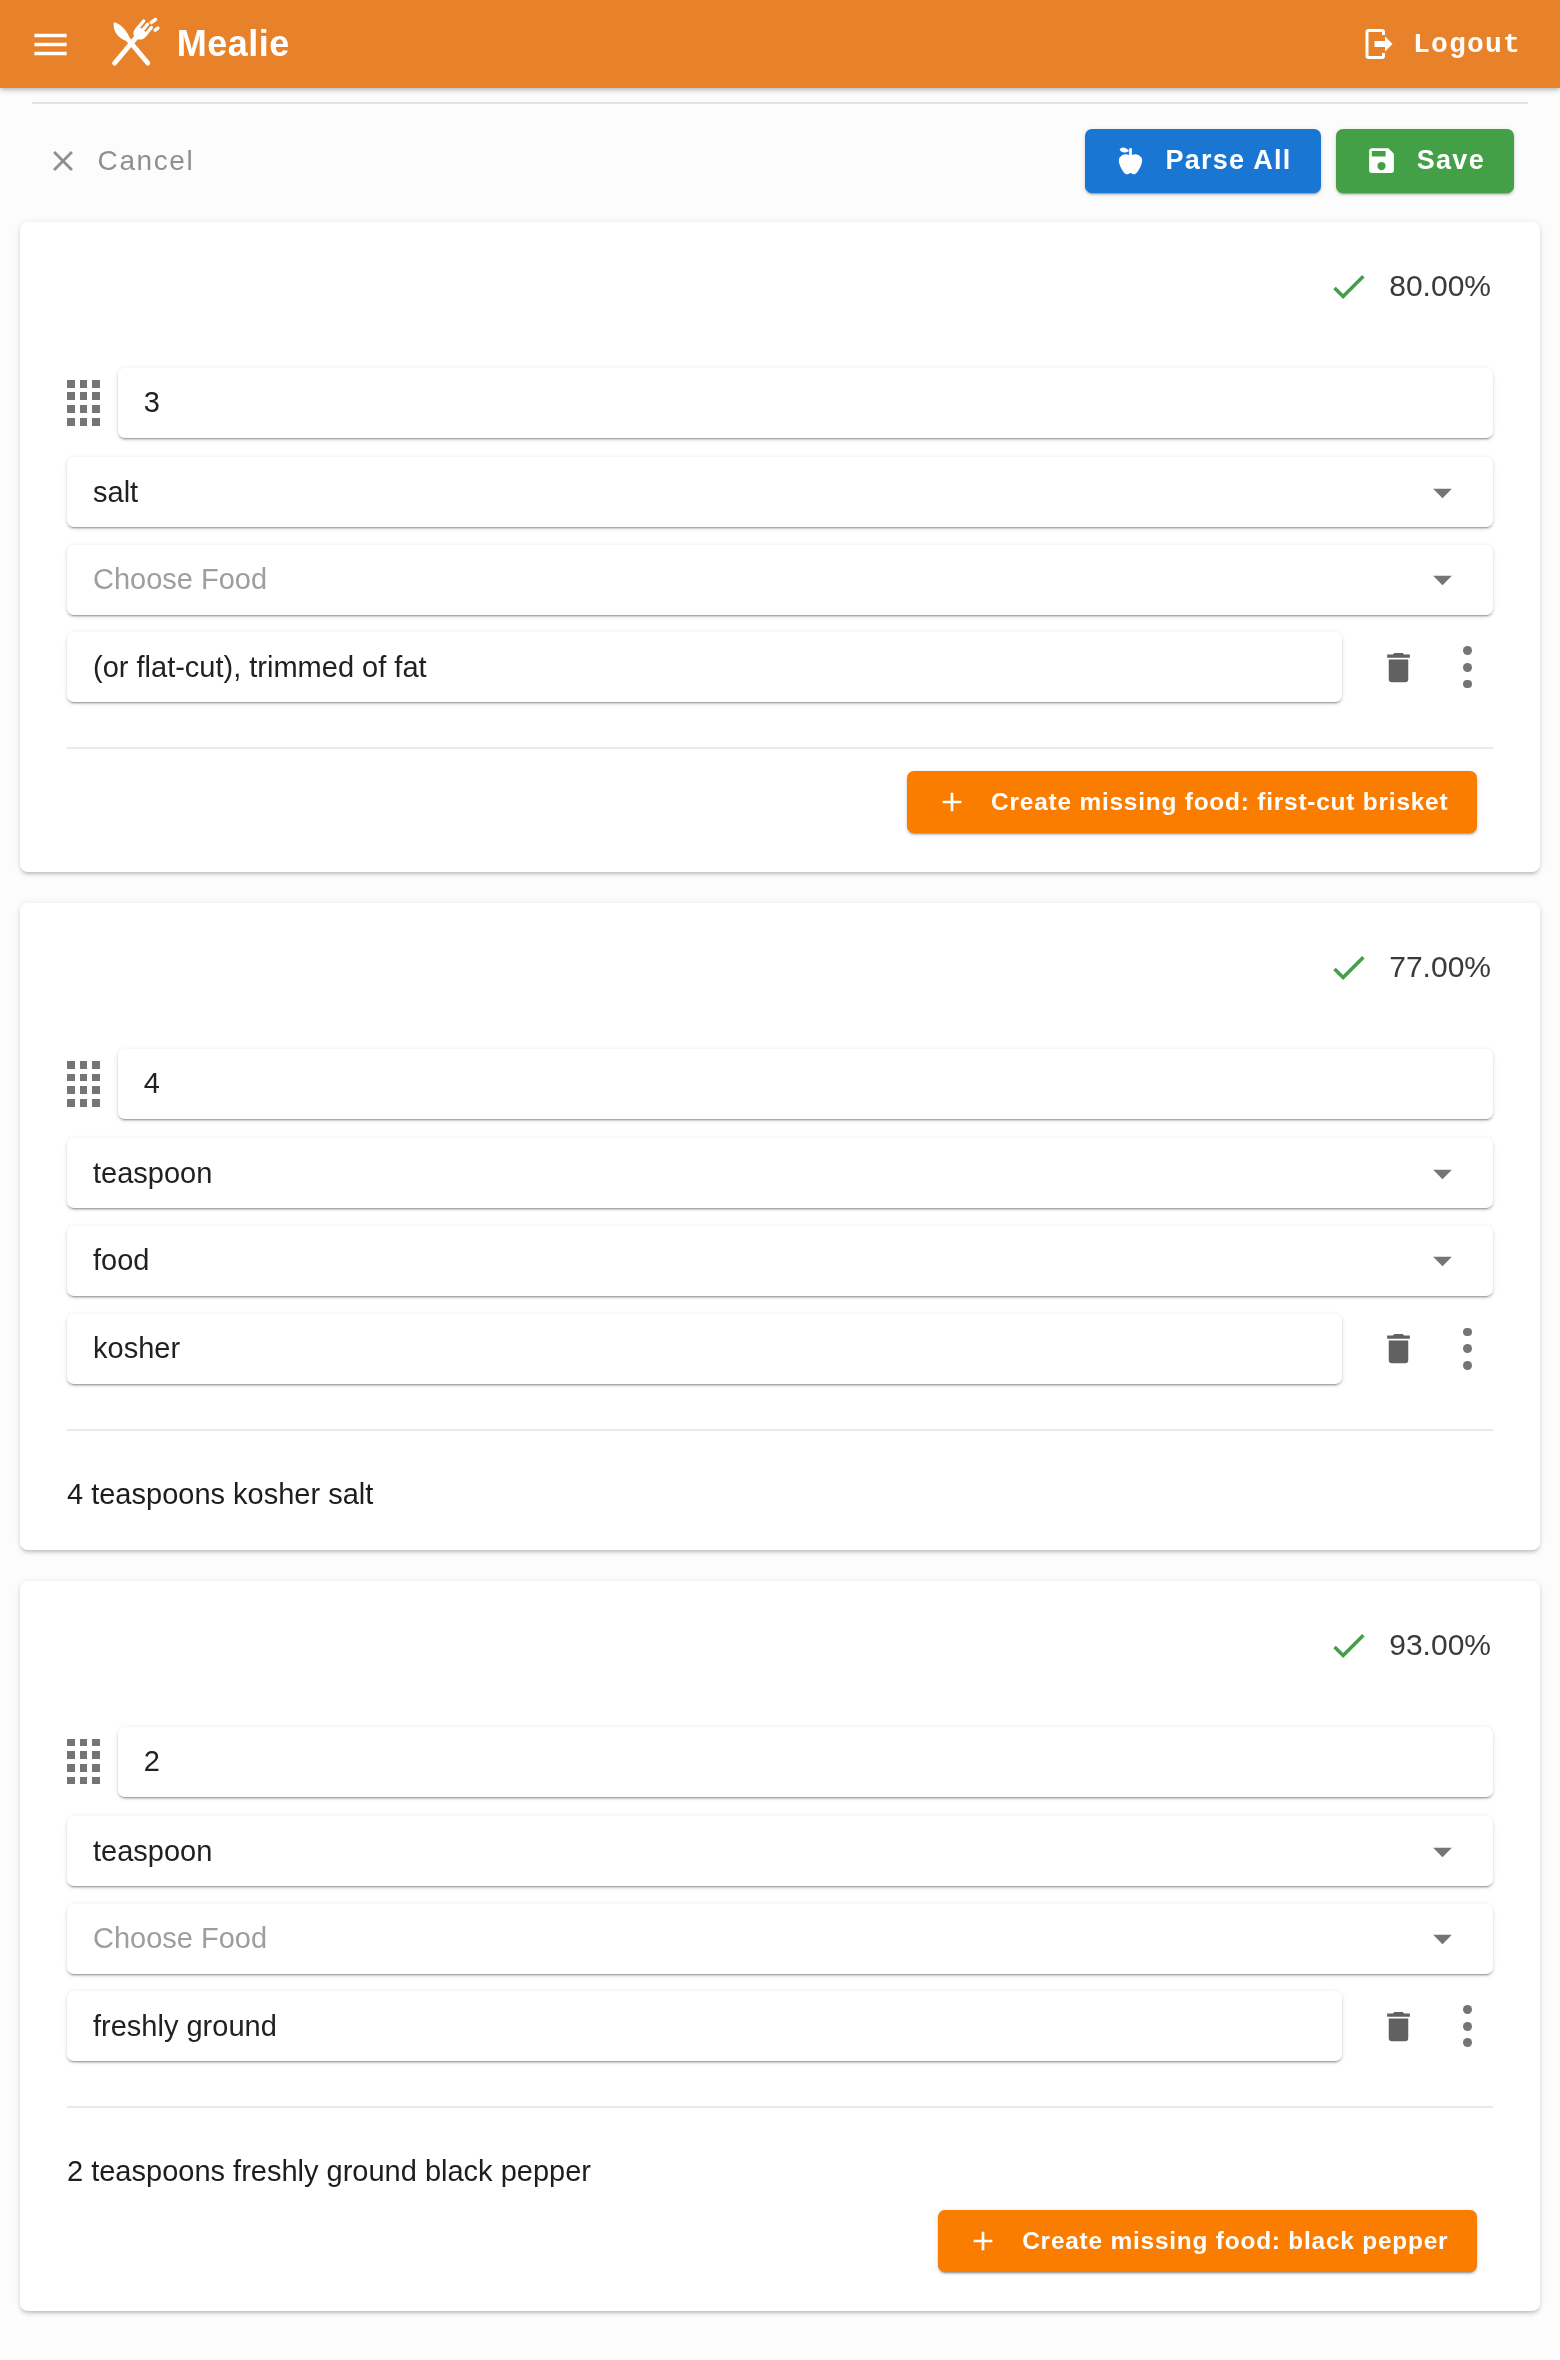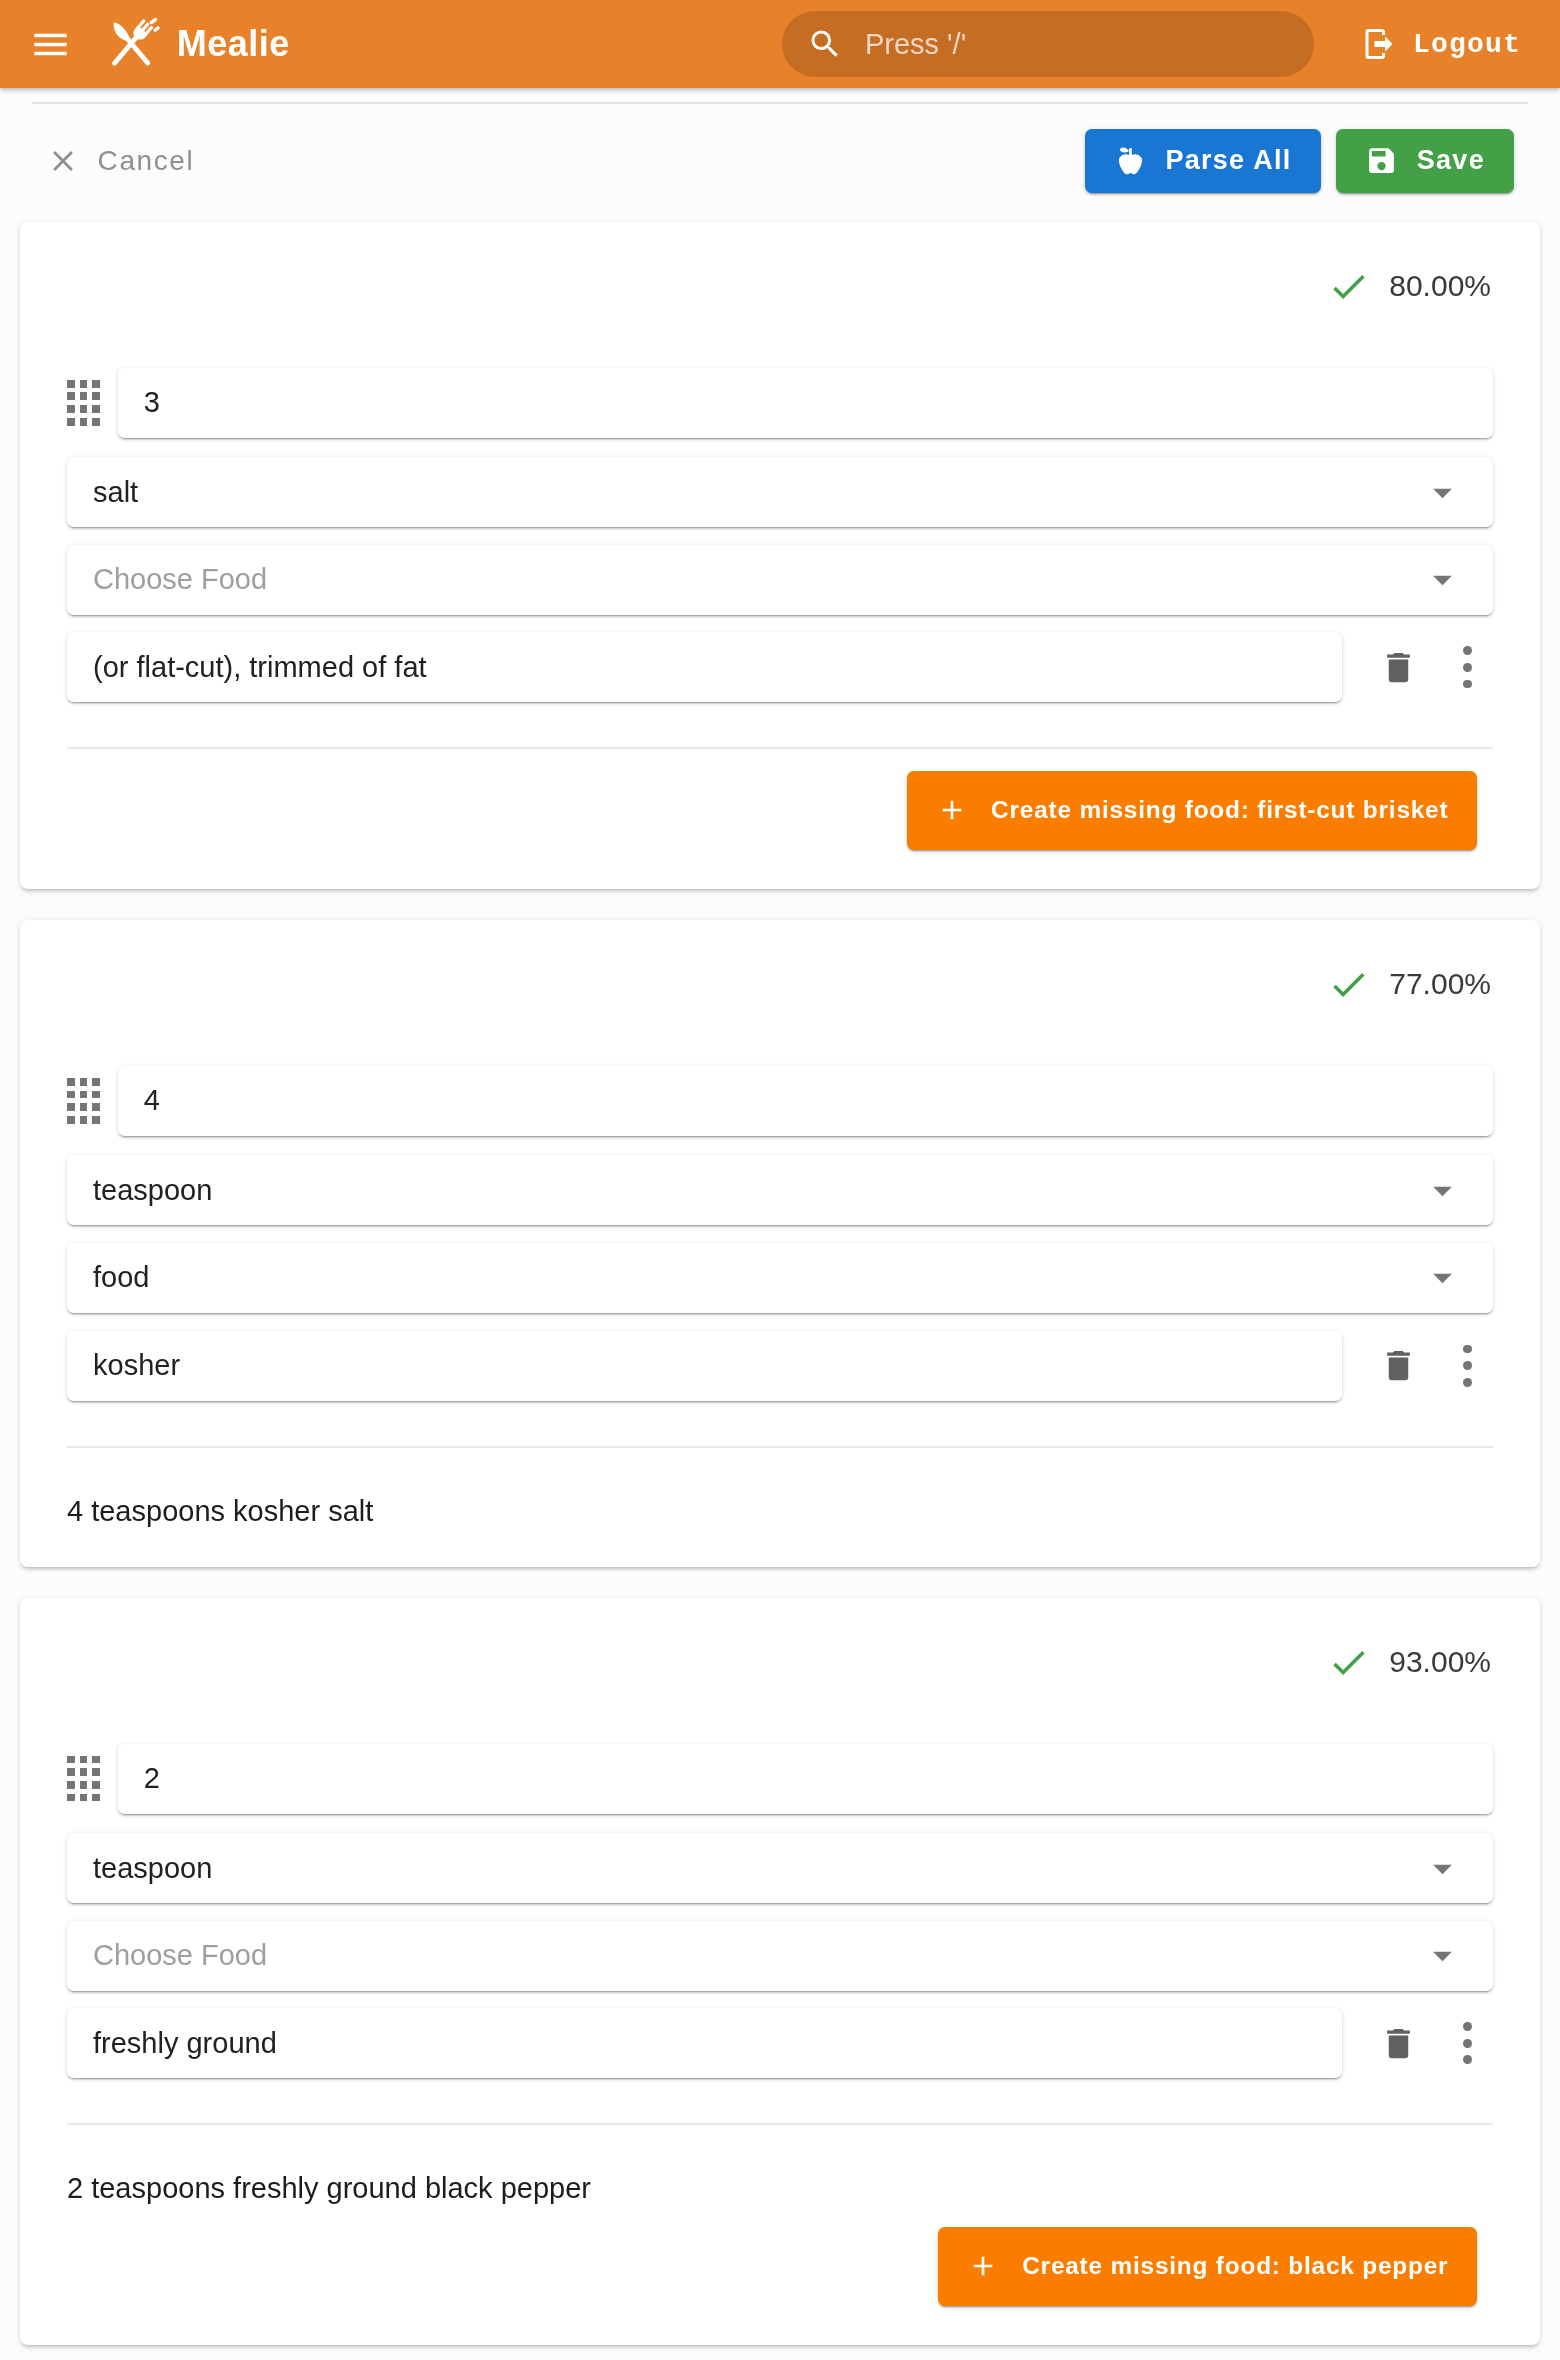--- a/index.html
+++ b/index.html
@@ -75,21 +75,21 @@
   .placeholder-text{ color:#9E9E9E; }
   .note-row{ gap:37px; }
   .note-field{ flex:1; }
   .icon-btn{ background:none; border:none; cursor:pointer; display:flex; align-items:center; justify-content:center; }
   .icon-btn svg{ width:39px; height:39px; fill:#616161; }
   .kebab{ display:flex; flex-direction:column; gap:7.8px; padding:3.9px 7.8px; margin-right:13.7px;}
   .kebab i{ width:8.8px; height:8.8px; border-radius:50%; background:#757575; display:block;}
   .card-divider{ border-top:2px solid #E9E9E9; margin-top:45px; }
   .summary{ font-size:29px; margin-top:47px; color:#1d1d1d; }
   .missing-row{ display:flex; justify-content:flex-end; margin-top:21.5px; padding-right:15.6px; }
-  .btn-missing{ background:#FB7D00; height:79px; font-size:24.4px; gap:23.4px; padding:0 29px; letter-spacing:0.8px; }
+  .btn-missing{ background:#FB7D00; height:62px; font-size:24.4px; gap:23.4px; padding:0 29px; letter-spacing:0.8px; }
   .btn-missing svg{ width:32px; height:32px; }
 </style>
 </head>
 <body>
 
 <header class="app-bar">
   <button class="icon-plain hamburger">
     <svg viewBox="0 0 24 24">
         <path d="M3,6H21V8H3V6M3,11H21V13H3V11M3,16H21V18H3V16Z" fill="#fff"></path>
       </svg>
@@ -106,26 +106,20 @@
           <rect x="26.6" y="3.5" width="2.4" height="9" rx="1.2"></rect>
           <path d="M19 10 H29 V13.2 C29 15.6 27.4 17.3 25.6 17.9 L25.6 43 a1.8 1.8 0 0 1 -3.6 0 L22 17.9 C20.2 17.3 19 15.6 19 13.2 Z"></path>
         </g>
         <rect x="37.5" y="5.5" width="6.5" height="2.6" rx="1.3" transform="rotate(-36 40.7 6.8)"></rect>
         <rect x="40.5" y="11.5" width="5.2" height="2.6" rx="1.3" transform="rotate(-36 43.1 12.8)"></rect>
       </g>
     </svg>
   </span>
   <span class="app-title">Mealie</span>
   <span class="spacer"></span>
-  <div class="search-pill">
-    <svg viewBox="0 0 24 24">
-        <path d="M9.5,3A6.5,6.5 0 0,1 16,9.5C16,11.11 15.41,12.59 14.44,13.73L14.71,14H15.5L20.5,19L19,20.5L14,15.5V14.71L13.73,14.44C12.59,15.41 11.11,16 9.5,16A6.5,6.5 0 0,1 3,9.5A6.5,6.5 0 0,1 9.5,3M9.5,5C7,5 5,7 5,9.5C5,12 7,14 9.5,14C12,14 14,12 14,9.5C14,7 12,5 9.5,5Z" fill="#fff"></path>
-      </svg>
-    <input class="search-input" type="text" placeholder="Press '/'" style="">
-  </div>
   <button class="logout-btn">
     <svg viewBox="0 0 24 24">
         <path d="M16,17V14H9V10H16V7L21,12L16,17M14,2A2,2 0 0,1 16,4V6H14V4H5V20H14V18H16V20A2,2 0 0,1 14,22H5A2,2 0 0,1 3,20V4A2,2 0 0,1 5,2H14Z"></path>
       </svg>
     <span>Logout</span>
   </button>
 </header>
 
 <div class="top-divider"></div>
 

